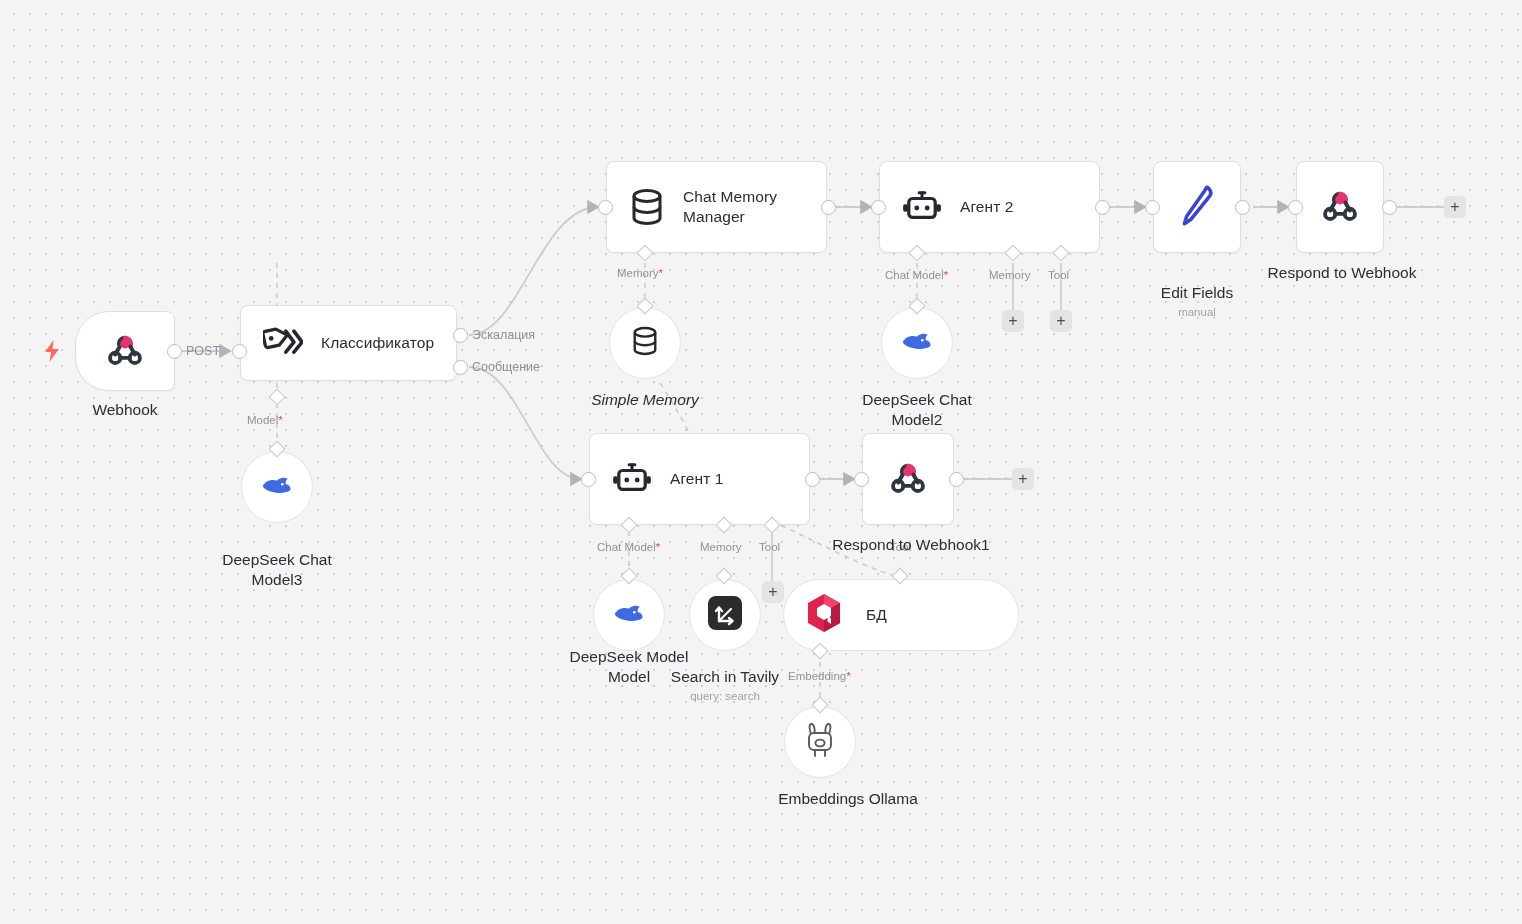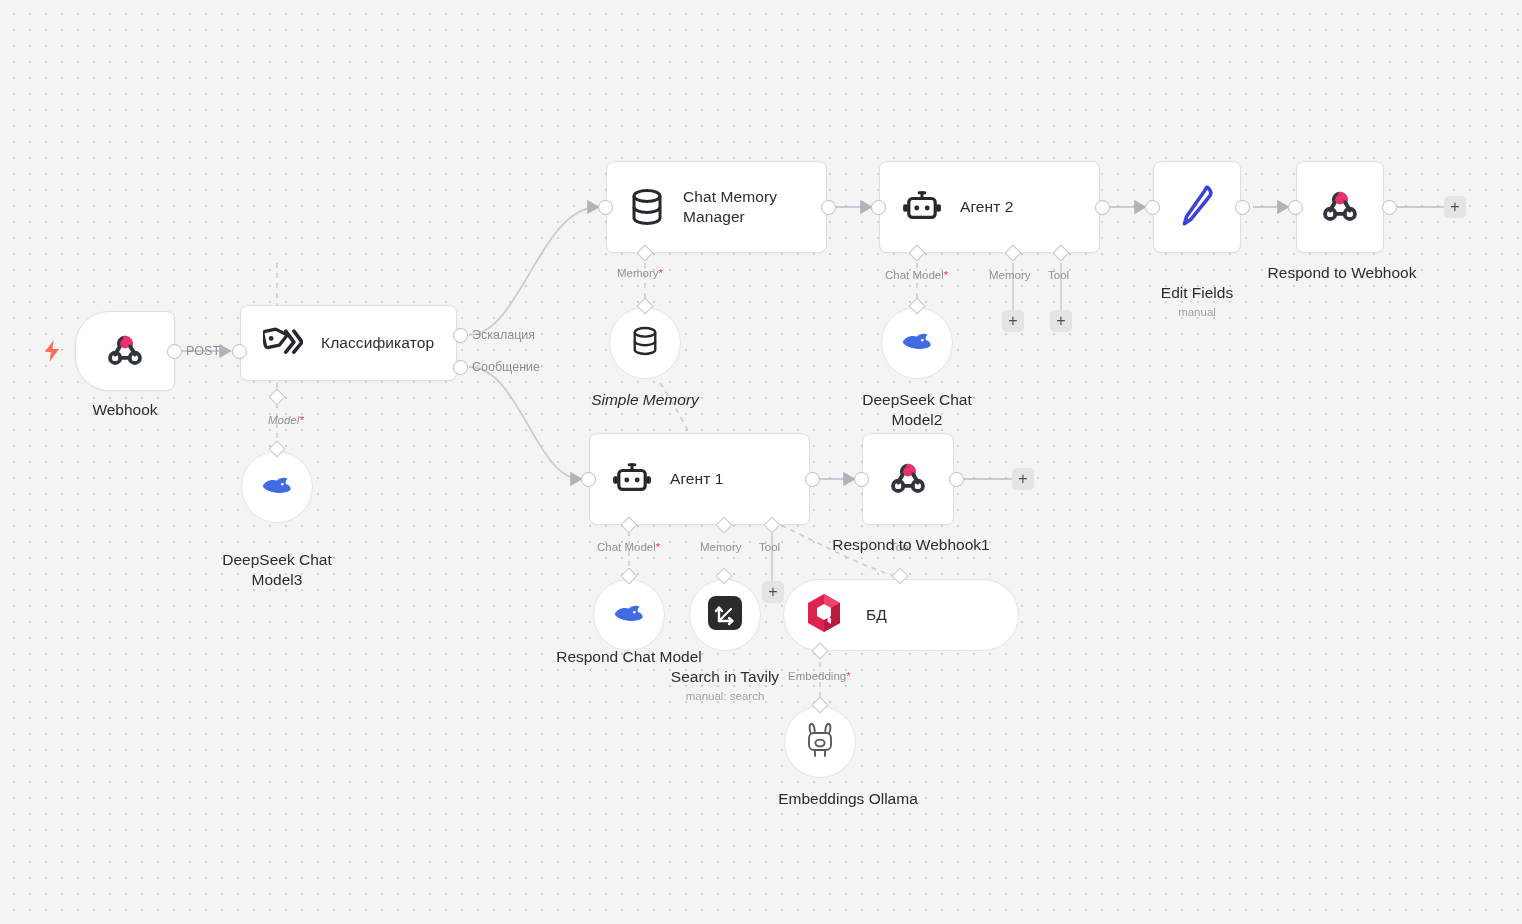--- a/index.html
+++ b/index.html
@@ -224,21 +224,21 @@
       </svg>
     </span>
     <span class="ntitle">Классификатор</span>
   </div>
   <div class="dot" style="left:232px; top:344px;"></div>
   <div class="dot" style="left:453px; top:328px;"></div>
   <div class="dot" style="left:453px; top:360px;"></div>
   <div class="out-label" style="left:472px; top:328px;">Эскалация</div>
   <div class="out-label" style="left:472px; top:360px;">Сообщение</div>
   <div class="diamond" style="left:271px; top:391px;"></div>
-  <div class="conn-label" style="left:268px; top:414px;font-style:italic;"><span>Model</span><span class="req">*</span></div>
+  <div class="conn-label" style="left:247px; top:414px;"><span>Model</span><span class="req">*</span></div>
   <div class="diamond" style="left:271px; top:443px;"></div>
 
   <div class="subnode" style="left:241px; top:451px; width:72px; height:72px;">
     <span class="nicon">
       <svg width="32" height="24" viewBox="0 0 36 26">
         <path d="M2 14 C5 8 12 6 18 8 C21 5 26 4 30 6 C28 8 27 10 28 12 C32 13 34 16 33 19 C28 22 20 23 13 21 C7 19 3 17 2 14 Z" fill="#4169e1"></path>
         <circle cx="24" cy="12.2" r="1.5" fill="#ffffff"></circle>
       </svg>
     </span>
   </div>
@@ -368,37 +368,37 @@
   <div class="diamond" style="left:894px; top:570px;"></div>
 
   <div class="subnode" style="left:593px; top:579px; width:72px; height:72px;">
     <span class="nicon">
       <svg width="32" height="24" viewBox="0 0 36 26">
         <path d="M2 14 C5 8 12 6 18 8 C21 5 26 4 30 6 C28 8 27 10 28 12 C32 13 34 16 33 19 C28 22 20 23 13 21 C7 19 3 17 2 14 Z" fill="#4169e1"></path>
         <circle cx="24" cy="12.2" r="1.5" fill="#ffffff"></circle>
       </svg>
     </span>
   </div>
-  <div class="caption" style="left:548px; top:647px; width:162px;">Respond Chat Model</div>
+  <div class="caption" style="left:548px; top:647px; width:162px;">DeepSeek Model Model</div>
 
   <div class="subnode" style="left:689px; top:579px; width:72px; height:72px;">
     <span class="nicon">
       <svg width="36" height="36" viewBox="0 0 36 36">
         <rect x="1" y="1" width="34" height="34" rx="8" fill="#2b2b2b"></rect>
         <path d="M12 26 V13" stroke="#ffffff" stroke-width="2.4" stroke-linecap="round"></path>
         <path d="M9 16 L12 12.5 L15 16" fill="none" stroke="#ffffff" stroke-width="2.4" stroke-linecap="round" stroke-linejoin="round"></path>
         <path d="M12 26 H25" stroke="#ffffff" stroke-width="2.4" stroke-linecap="round"></path>
         <path d="M22 23 L25.5 26 L22 29" fill="none" stroke="#ffffff" stroke-width="2.4" stroke-linecap="round" stroke-linejoin="round"></path>
         <path d="M12 26 L24 14" stroke="#ffffff" stroke-width="2.2" stroke-linecap="round"></path>
       </svg>
     </span>
   </div>
   <div class="caption" style="left:648px; top:647px; width:154px;">
     <span>Search in Tavily</span>
-    <span class="sub">manual: search</span>
+    <span class="sub">query: search</span>
   </div>
 
   <div class="subnode pill" style="left:783px; top:579px; width:236px; height:72px;">
     <span class="nicon">
       <svg width="36" height="40" viewBox="0 0 36 40">
         <path d="M18 1 L34 10 V30 L18 39 L2 30 V10 Z" fill="#e0234e"></path>
         <path d="M18 1 L34 10 L18 19 Z" fill="#f0436b"></path>
         <path d="M18 19 L34 10 V30 L18 39 Z" fill="#b81b3f"></path>
         <path d="M18 11 L25 15 V23 L18 27 L11 23 V15 Z" fill="#ffffff"></path>
         <path d="M21.5 22 L25 25.5 V31 L21.5 28.5 Z" fill="#ffffff"></path>

